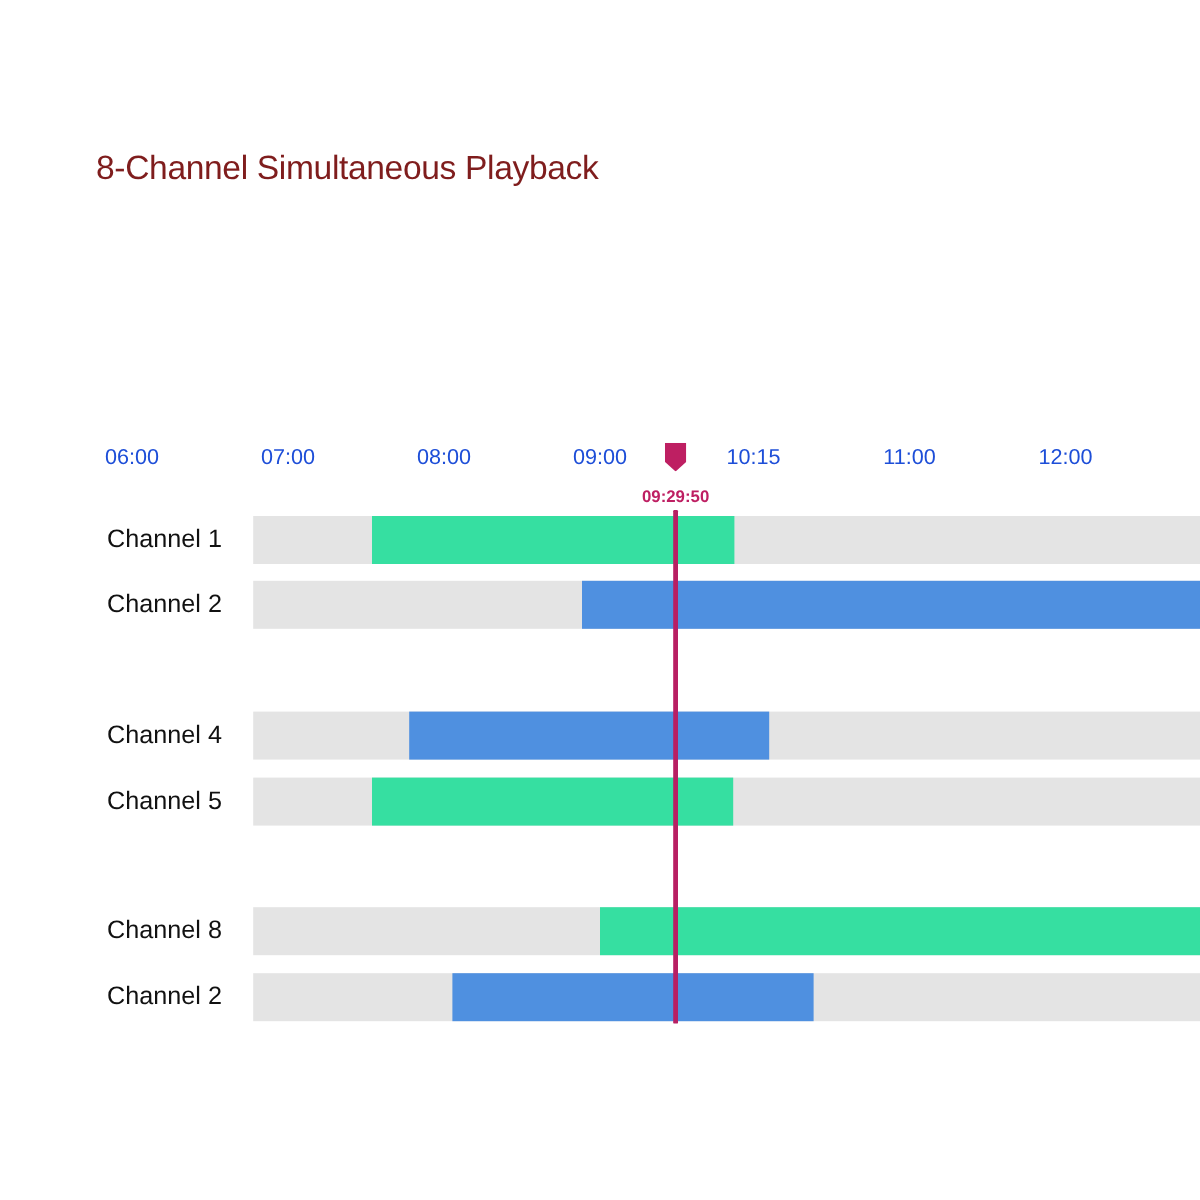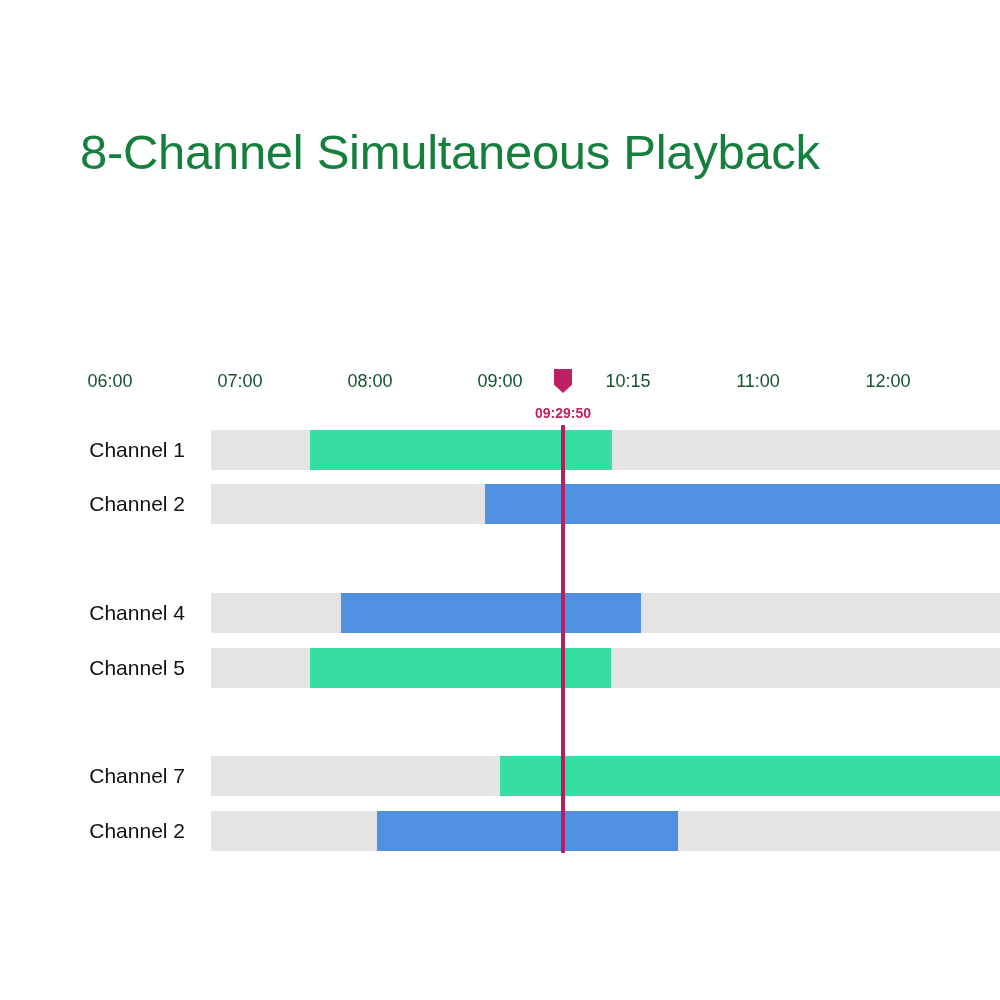--- a/index.html
+++ b/index.html
@@ -19,41 +19,41 @@
     inset: 0;
     width: 1000px;
     height: 1000px;
   }
 
   
   .title {
     position: absolute;
     left: 80px;
     top: 124px;
-    font-size: 49px;
+    font-size: 28px;
     font-weight: 400;
-    color: #15803d;
+    color: #7f1d1d;
     letter-spacing: -0.3px;
     white-space: nowrap;
   }
 
   
   .axis {
     position: absolute;
     left: 0;
     top: 371px;
     width: 1000px;
     height: 26px;
   }
   .tick-label {
     position: absolute;
     top: 0;
     transform: translateX(-50%);
     font-size: 18px;
-    color: #14532d;
+    color: #1d4ed8;
     white-space: nowrap;
   }
 
   
   .tracks {
     position: absolute;
     left: 0;
     top: 0;
     width: 1000px;
     height: 1000px;
@@ -143,21 +143,21 @@
         <div class="row-label">Channel 4</div>
         <div class="track-bg" style="width: 789px;"></div>
         <div class="seg blue" style="left: 341px; width: 300px;"></div>
       </div>
       <div class="row" style="top: 648px; height: 40px;">
         <div class="row-label">Channel 5</div>
         <div class="track-bg" style="width: 789px;"></div>
         <div class="seg green" style="left: 310px; width: 301px;"></div>
       </div>
       <div class="row" style="top: 756px; height: 40px;">
-        <div class="row-label">Channel 7</div>
+        <div class="row-label">Channel 8</div>
         <div class="track-bg" style="width: 789px;"></div>
         <div class="seg green" style="left: 500px; width: 500px;"></div>
       </div>
       <div class="row" style="top: 811px; height: 40px;">
         <div class="row-label">Channel 2</div>
         <div class="track-bg" style="width: 789px;"></div>
         <div class="seg blue" style="left: 377px; width: 301px;"></div>
       </div>
     </div>
 

